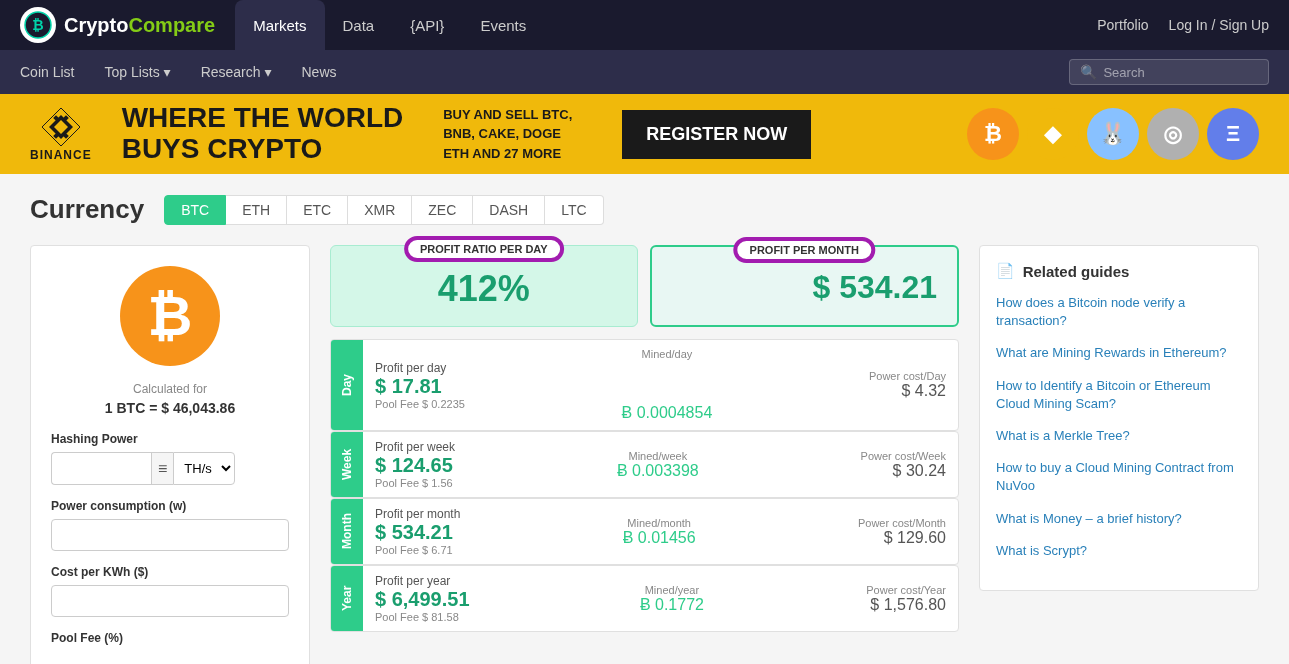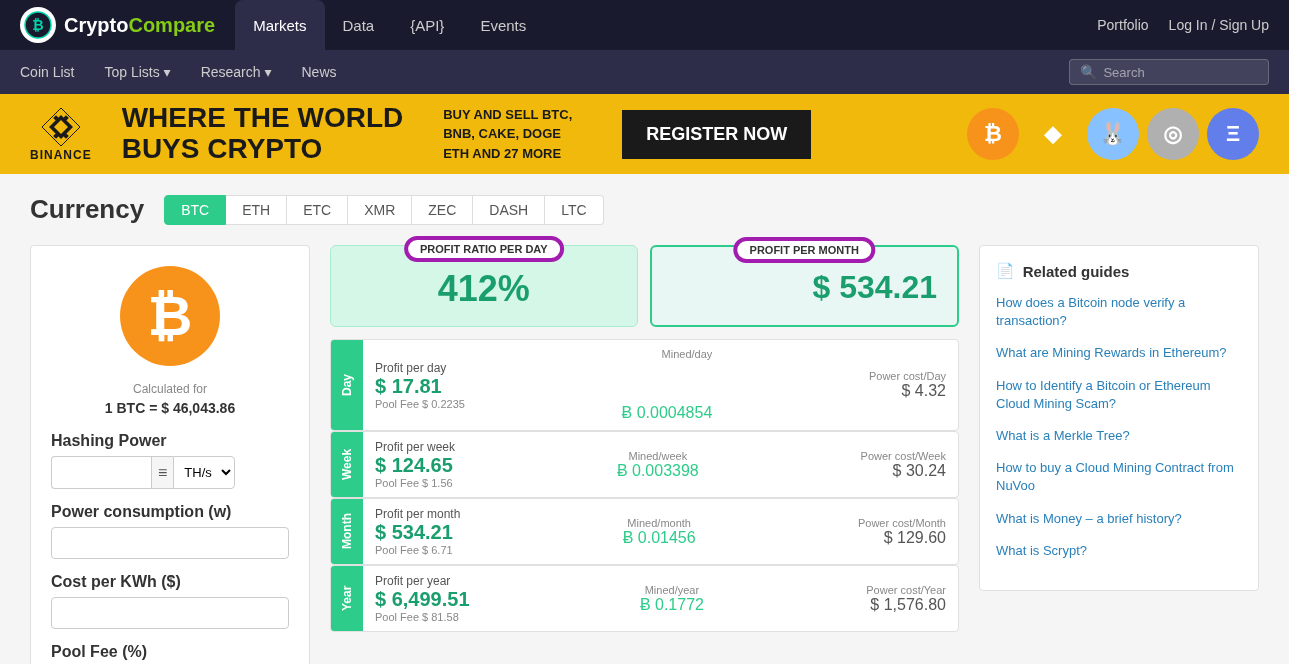--- a/index.html
+++ b/index.html
@@ -210,21 +210,21 @@
       margin-bottom: 4px;
     }
     .btc-price {
       text-align: center;
       font-size: 14px;
       font-weight: bold;
       color: #333;
       margin-bottom: 16px;
     }
     .field-label {
-      font-size: 16px; font-weight: bold;
+      font-size: 12px; font-weight: bold;
       margin-bottom: 6px; margin-top: 14px;
       color: #333;
     }
     .input-field {
       border: 1px solid #ccc;
       border-radius: 4px;
       padding: 7px 10px;
       font-size: 14px;
       width: 100%;
       outline: none;
@@ -529,21 +529,21 @@
 
       <div id="profit-rows-container">
           <div class="profit-row">
     <div class="period-tag">Day</div>
     <div class="profit-row-content">
       <div class="profit-col">
         <div style="font-size:12px;color:#555;">Profit per day</div>
         <div class="col-main">$ 17.81</div>
         <div class="col-fee">Pool Fee $ 0.2235</div>
       </div>
-      <div class="profit-col" style="align-items:flex-end;gap:44px;">
+      <div class="profit-col" style="align-items:center;gap:44px;">
         <div class="col-mined-label">Mined/day</div>
         <div class="col-mined">Ƀ 0.0004854</div>
       </div>
       <div class="profit-col" style="align-items:flex-end;">
         <div class="col-label">Power cost/Day</div>
         <div class="col-power">$ 4.32</div>
       </div>
     </div>
   </div>
           <div class="profit-row">

